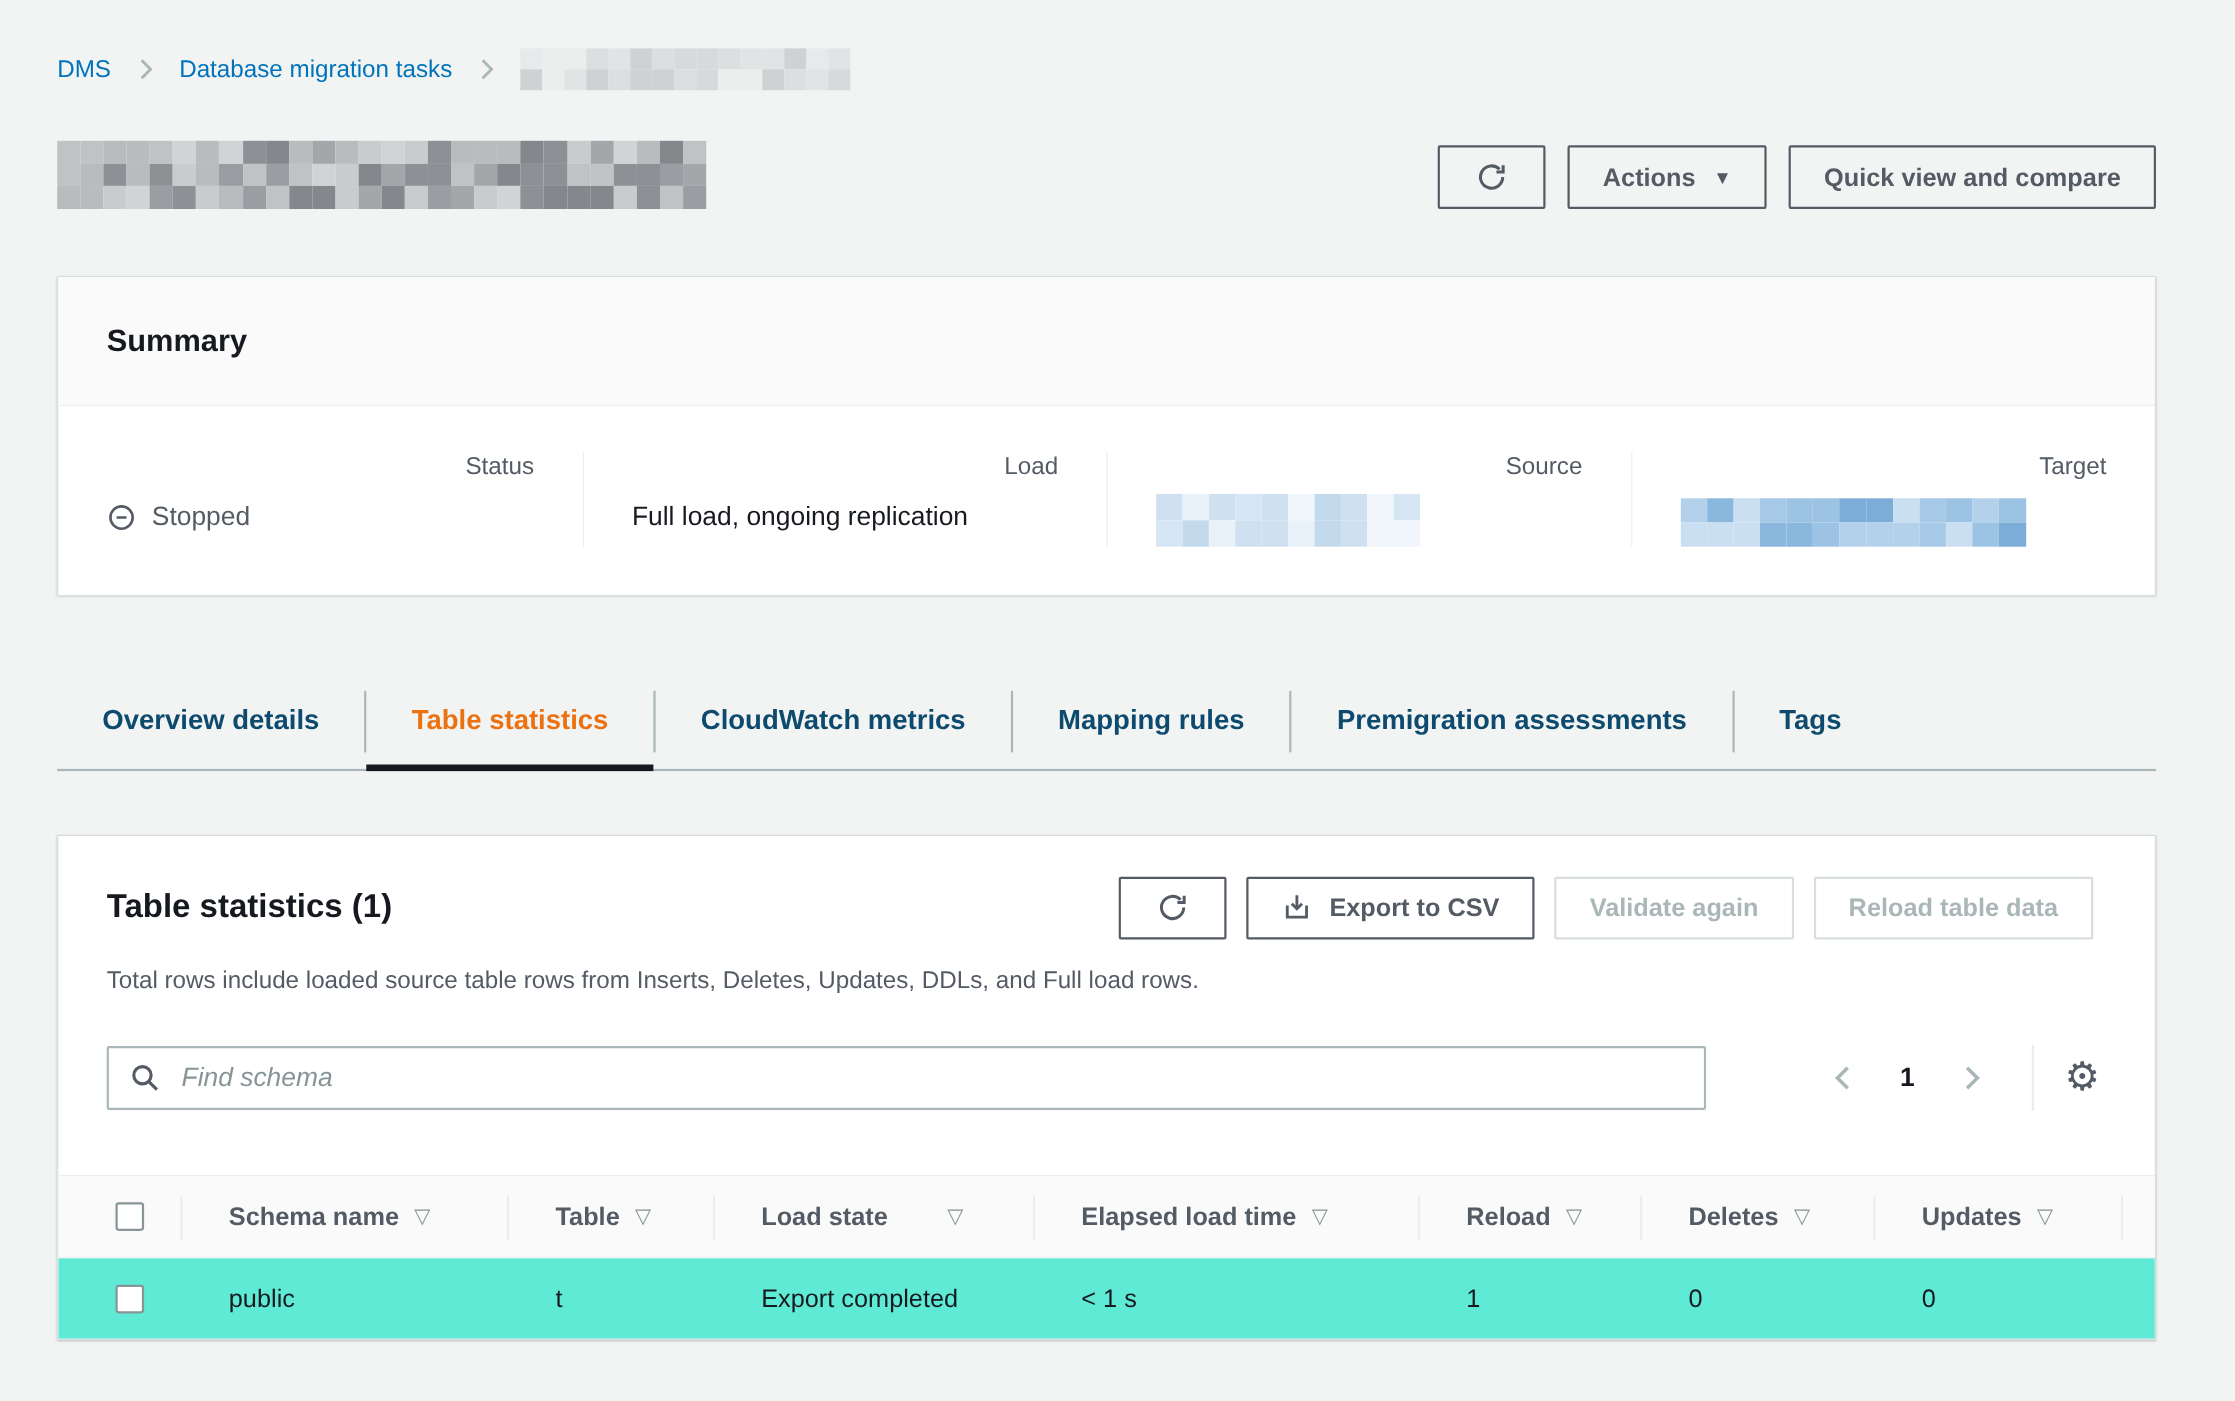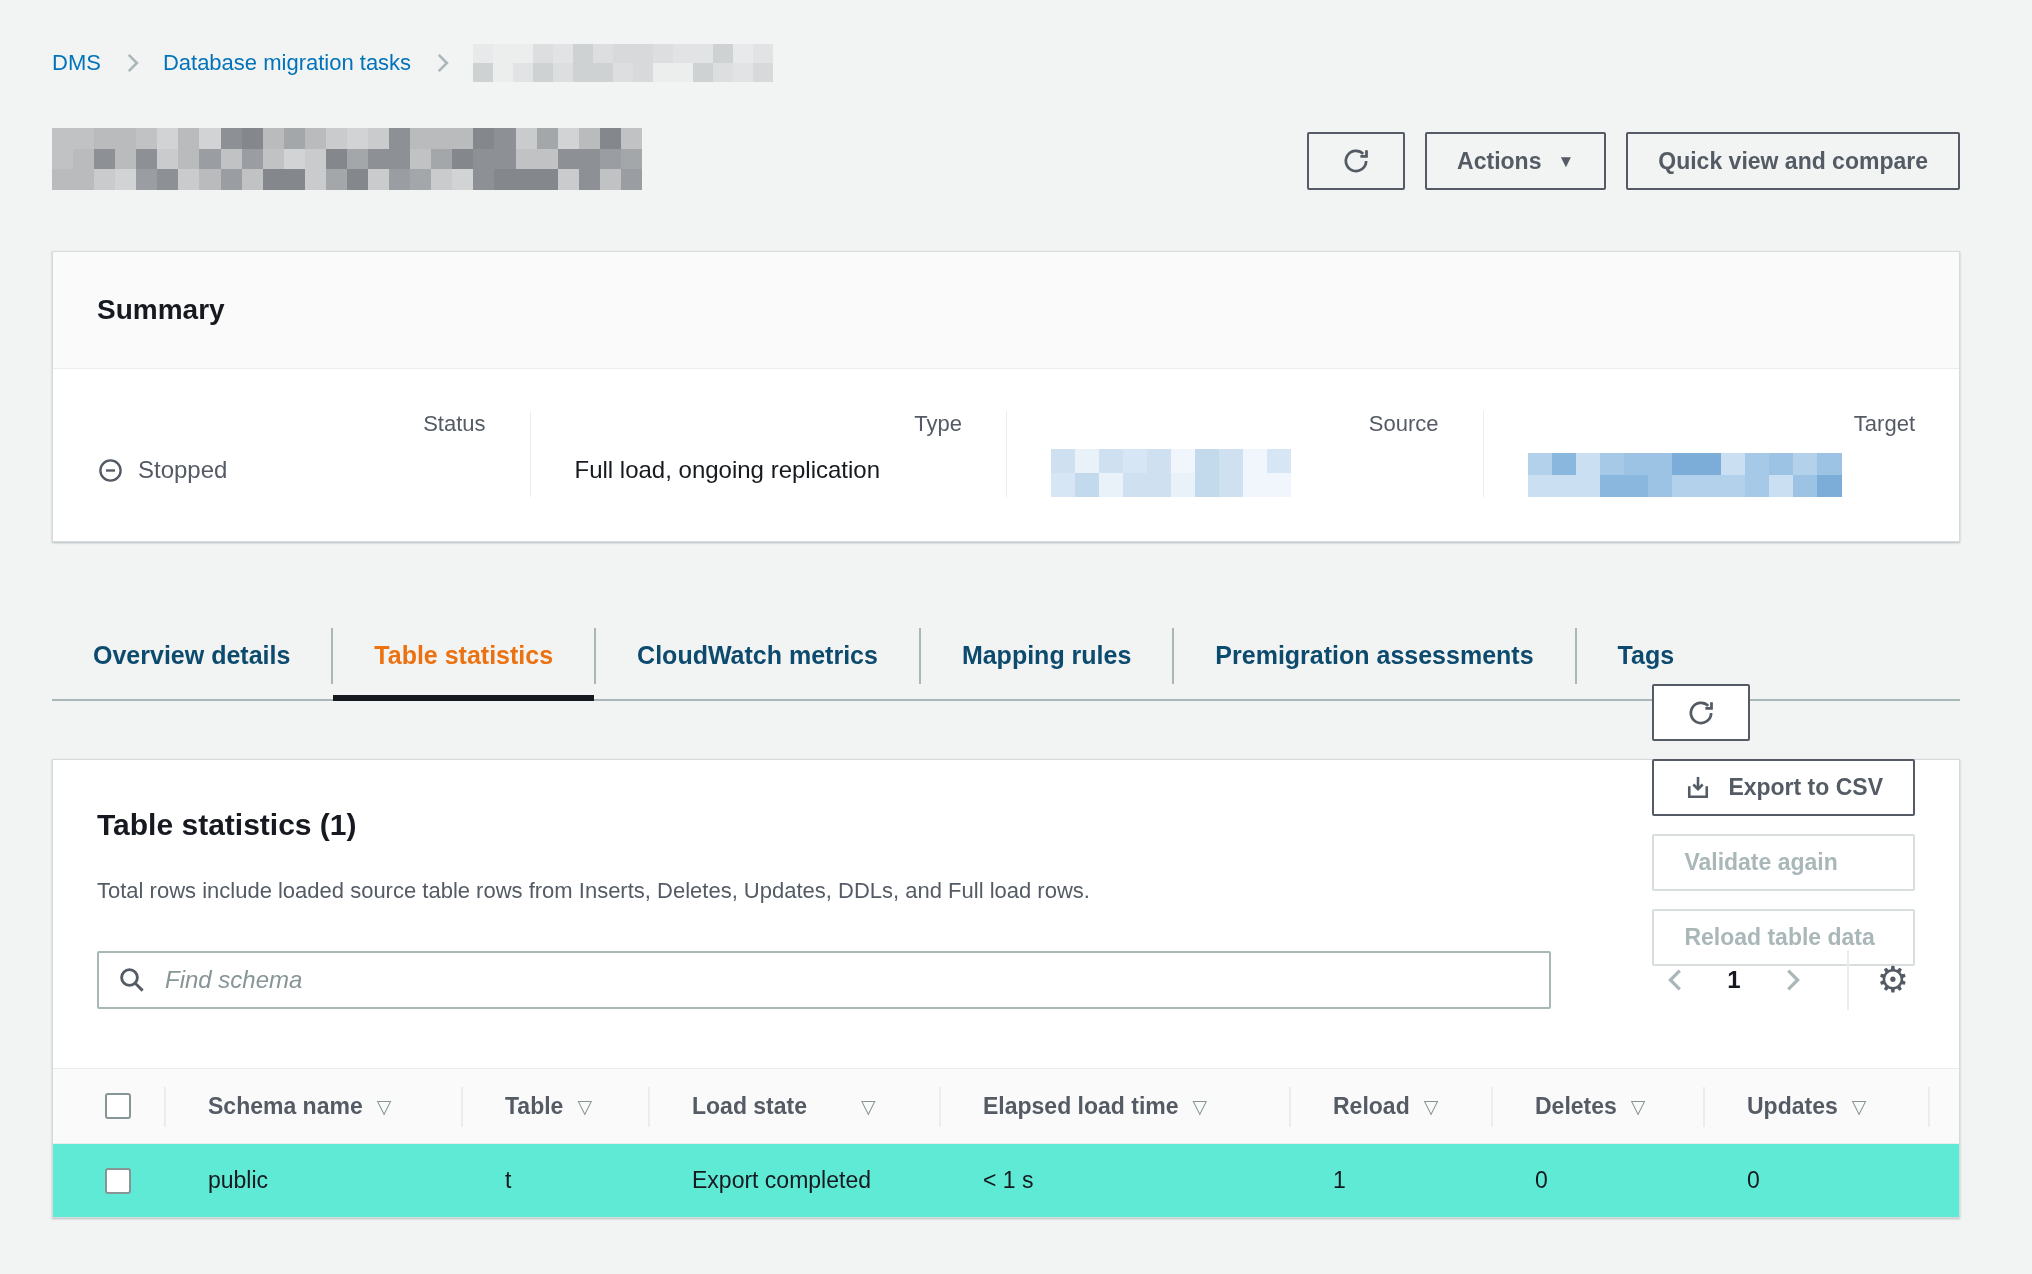--- a/index.html
+++ b/index.html
@@ -50,21 +50,21 @@
   .tab { display:flex; align-items:center; padding:0 41px; font-size:25px; font-weight:bold; color:#0c4a6e; position:relative; cursor:pointer; white-space:nowrap; }
   .tab.active { color:#ec7211; }
   .tab.active::after { content:""; position:absolute; left:0; right:0; bottom:-2px; height:6px; background:#16191f; }
   .tab-sep { width:2px; height:56px; background:#aab7b8; align-self:center; }
 
   
   .stats-panel { margin-top:58px; }
   .stats-header { padding:36px 44px 0; }
   .stats-title-row { display:flex; align-items:center; height:58px; }
   .stats-title { margin:0; font-size:30px; font-weight:bold; }
-  .stats-buttons { margin-left:auto; display:flex; gap:18px; margin-right:0;flex-direction:column; }
+  .stats-buttons { margin-left:auto; display:flex; gap:18px; margin-right:12px; }
   .stats-desc { margin-top:24px; font-size:22px; line-height:26px; color:#545b64; }
 
   .toolbar { display:flex; align-items:center; padding:46px 44px 0; }
   .search-box { position:relative; width:1454px; height:58px; flex:none; }
   .search-box input {
     width:100%; height:100%; border:2px solid #aab7b8; border-radius:2px;
     padding:0 20px 0 66px; font-size:24px; font-family:inherit; color:#16191f; outline:none; background:#fff;
   }
   .search-box input::placeholder { font-style:italic; color:#879596; }
   .search-icon { position:absolute; left:20px; top:14px; }
@@ -264,21 +264,21 @@
           <span>
             <svg class="icon-svg" width="27" height="27" viewBox="0 0 24 24" fill="none" stroke="#545b64" stroke-width="2.1">
                 <circle cx="12" cy="12" r="9"></circle>
                 <path d="M8 12 L16 12"></path>
               </svg>
           </span>
           <span>Stopped</span>
         </div>
       </div>
       <div class="summary-field">
-        <div class="field-label">Type</div>
+        <div class="field-label">Load</div>
         <div class="field-value">
           <span>Full load, ongoing replication</span>
         </div>
       </div>
       <div class="summary-field">
         <div class="field-label">Source</div>
         <div class="pixelate redact-src" style="grid-template-columns: repeat(10, 1fr);">
             <div style="background: rgb(207, 225, 241);"></div>
             <div style="background: rgb(233, 242, 249);"></div>
             <div style="background: rgb(207, 225, 241);"></div>

